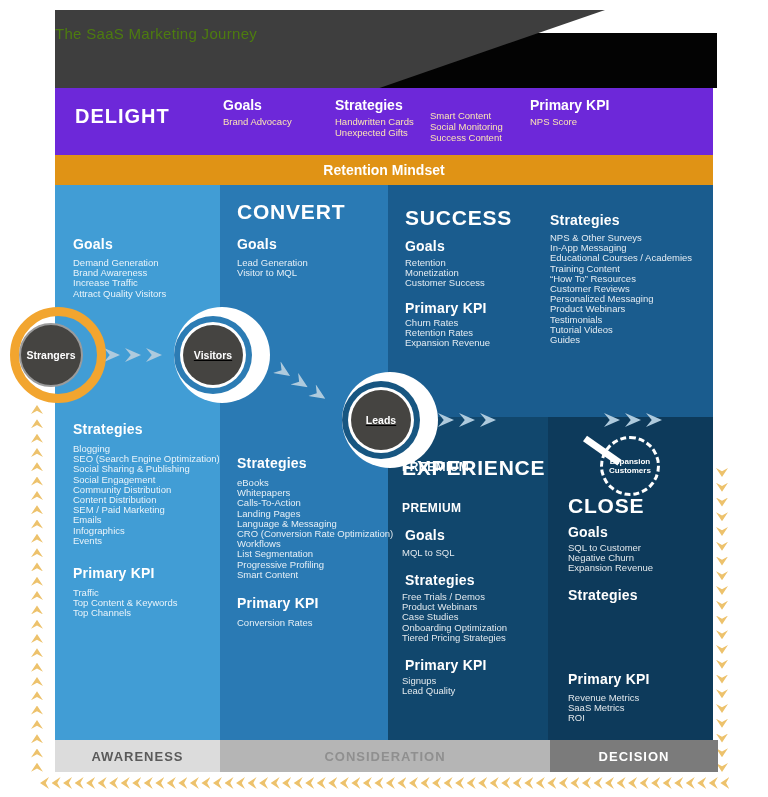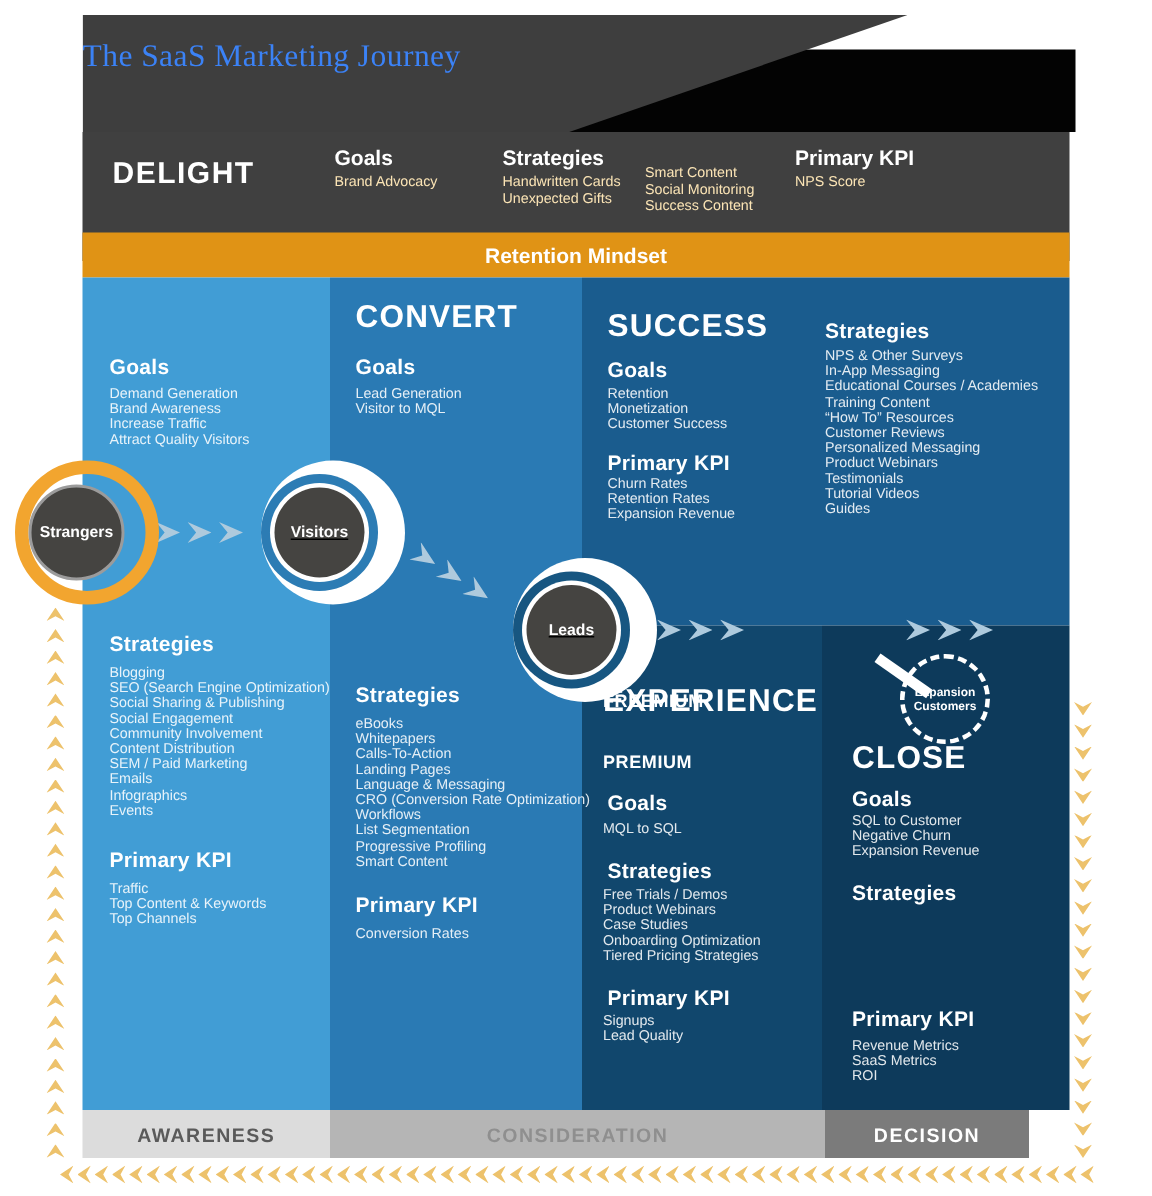--- a/index.html
+++ b/index.html
@@ -2,23 +2,23 @@
 <html><head>
 <meta charset="utf-8">
 <style>
   html,body{margin:0;padding:0;background:#fff;}
   #canvas{position:relative;width:768px;height:797px;background:#fff;overflow:hidden;
           font-family:"Liberation Sans",sans-serif;}
   
   .hdr-black{position:absolute;left:340px;top:33px;width:377px;height:55px;background:#030303;}
   .hdr-gray{position:absolute;left:55px;top:10px;width:550px;height:78px;background:#3e3e3e;
             clip-path:polygon(0 0,100% 0,59% 100%,0 100%);}
-  .hdr-title{position:absolute;left:55px;top:25px;color:#3b82f6;font-size:21px;font-weight:400;letter-spacing:.3px;font-family:Liberation Serif, serif;}
-  
-  .delight{position:absolute;left:55px;top:88px;width:658px;height:86px;background:#404040;}
+  .hdr-title{position:absolute;left:55px;top:25px;color:#4d7c0f;font-size:15px;font-weight:400;letter-spacing:.3px;}
+  
+  .delight{position:absolute;left:55px;top:88px;width:658px;height:86px;background:#6d28d9;}
   .delight .big{position:absolute;left:20px;top:17px;color:#fff;font-size:20px;font-weight:bold;letter-spacing:1px;}
   .dgrp{position:absolute;color:#fff;}
   .dgrp .h{font-size:14px;font-weight:bold;margin-bottom:3px;}
   .dlist div{font-size:9.5px;line-height:11px;color:#fbe4b5;}
   .retention{position:absolute;left:55px;top:155px;width:658px;height:30px;background:#e09315;
              display:flex;align-items:center;justify-content:center;color:#fff;font-size:14px;font-weight:bold;}
   
   .col{position:absolute;top:185px;height:555px;z-index:1;}
   .c-attract{left:55px;width:165px;background:#419dd5;}
   .c-convert{left:220px;width:168px;background:#2a7ab4;}
@@ -55,21 +55,21 @@
   .chev.down{width:12px;height:9px;clip-path:polygon(0 0,50% 100%,100% 0,50% 36%);}
   .chev.flow{width:16px;height:14px;background:#aecadd;clip-path:polygon(0 0,100% 50%,0 100%,36% 50%);}
   .chev-col{position:absolute;display:flex;flex-direction:column;justify-content:space-between;z-index:0;}
   .chev-row{position:absolute;display:flex;flex-direction:row;justify-content:space-between;z-index:0;}
   .flow-g{position:absolute;display:flex;gap:5px;z-index:3;}
   
   .fbar{position:absolute;top:740px;height:32px;display:flex;align-items:center;justify-content:center;
         font-size:13px;font-weight:bold;letter-spacing:1px;z-index:2;}
   .f-aw{left:55px;width:165px;background:#dcdcdc;color:#5a5a5a;}
   .f-co{left:220px;width:330px;background:#b5b5b5;color:#8f8f8f;}
-  .f-de{left:550px;width:136px;background:#7b7b7b;color:#fff;}
+  .f-de{left:550px;width:168px;background:#7b7b7b;color:#fff;}
 </style>
 </head>
 <body>
 
 <div id="canvas">
 
   <div class="hdr-black"></div>
   <div class="hdr-gray"></div>
   <div class="hdr-title">The SaaS Marketing Journey</div>
 
@@ -117,21 +117,21 @@
       <div>Brand Awareness</div>
       <div>Increase Traffic</div>
       <div>Attract Quality Visitors</div>
     </div>
   <div class="sec t2" style="left:73px;top:421px">Strategies</div>
   <div class="list" style="left:73px;top:444px">
       <div>Blogging</div>
       <div>SEO (Search Engine Optimization)</div>
       <div>Social Sharing &amp; Publishing</div>
       <div>Social Engagement</div>
-      <div>Community Involvement</div>
+      <div>Community Distribution</div>
       <div>Content Distribution</div>
       <div>SEM / Paid Marketing</div>
       <div>Emails</div>
       <div>Infographics</div>
       <div>Events</div>
     </div>
   <div class="sec t2" style="left:73px;top:565px">Primary KPI</div>
   <div class="list" style="left:73px;top:588px">
       <div>Traffic</div>
       <div>Top Content &amp; Keywords</div>

